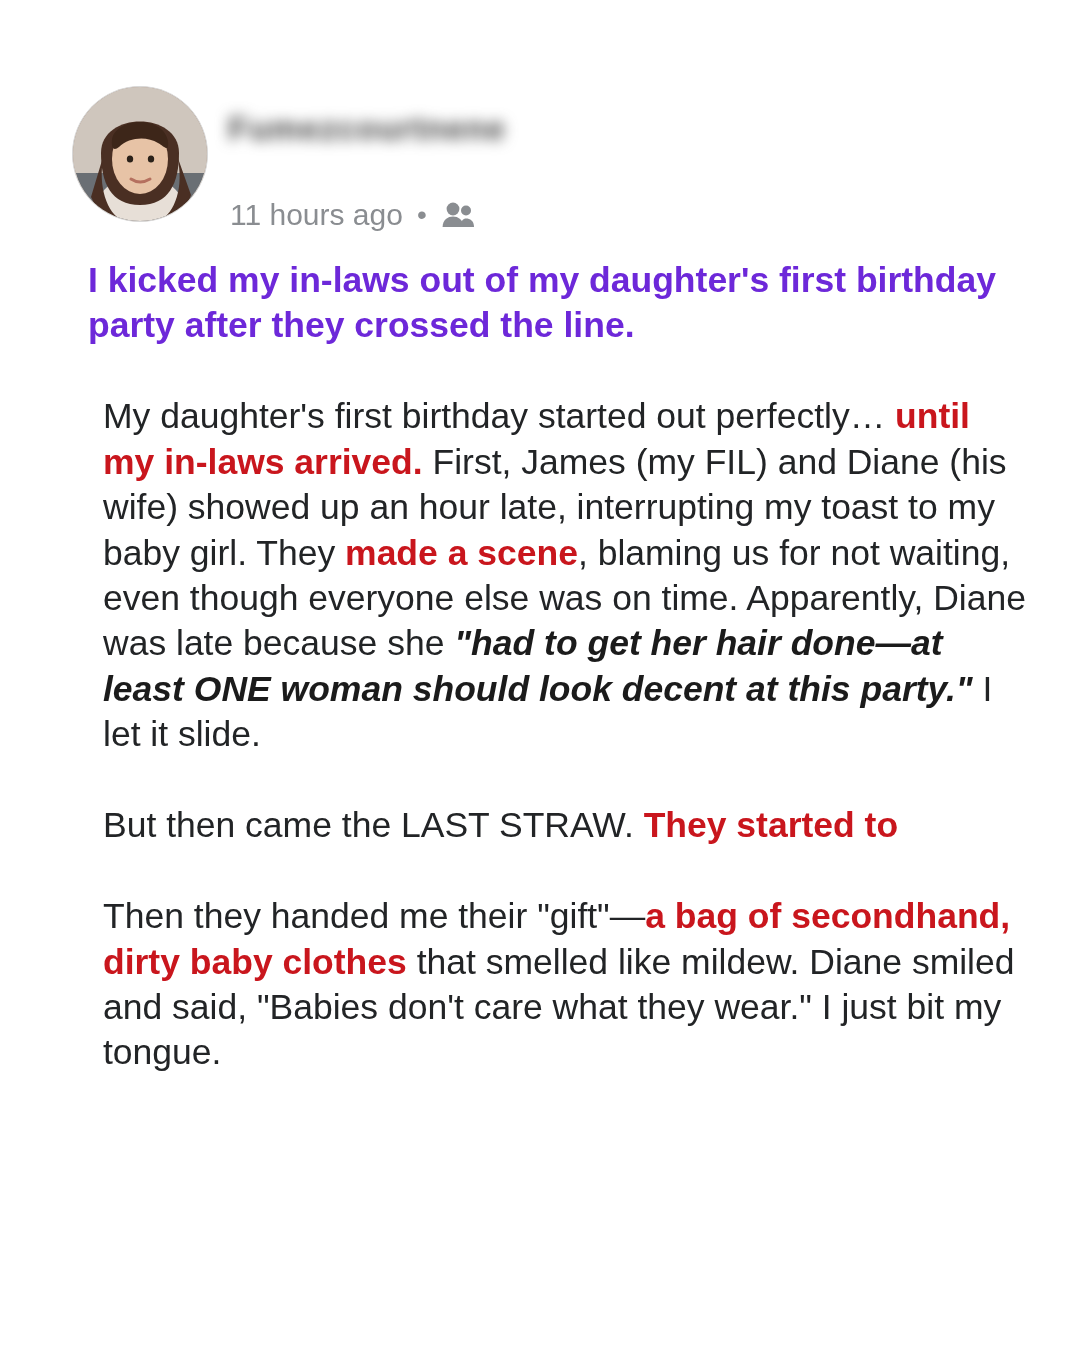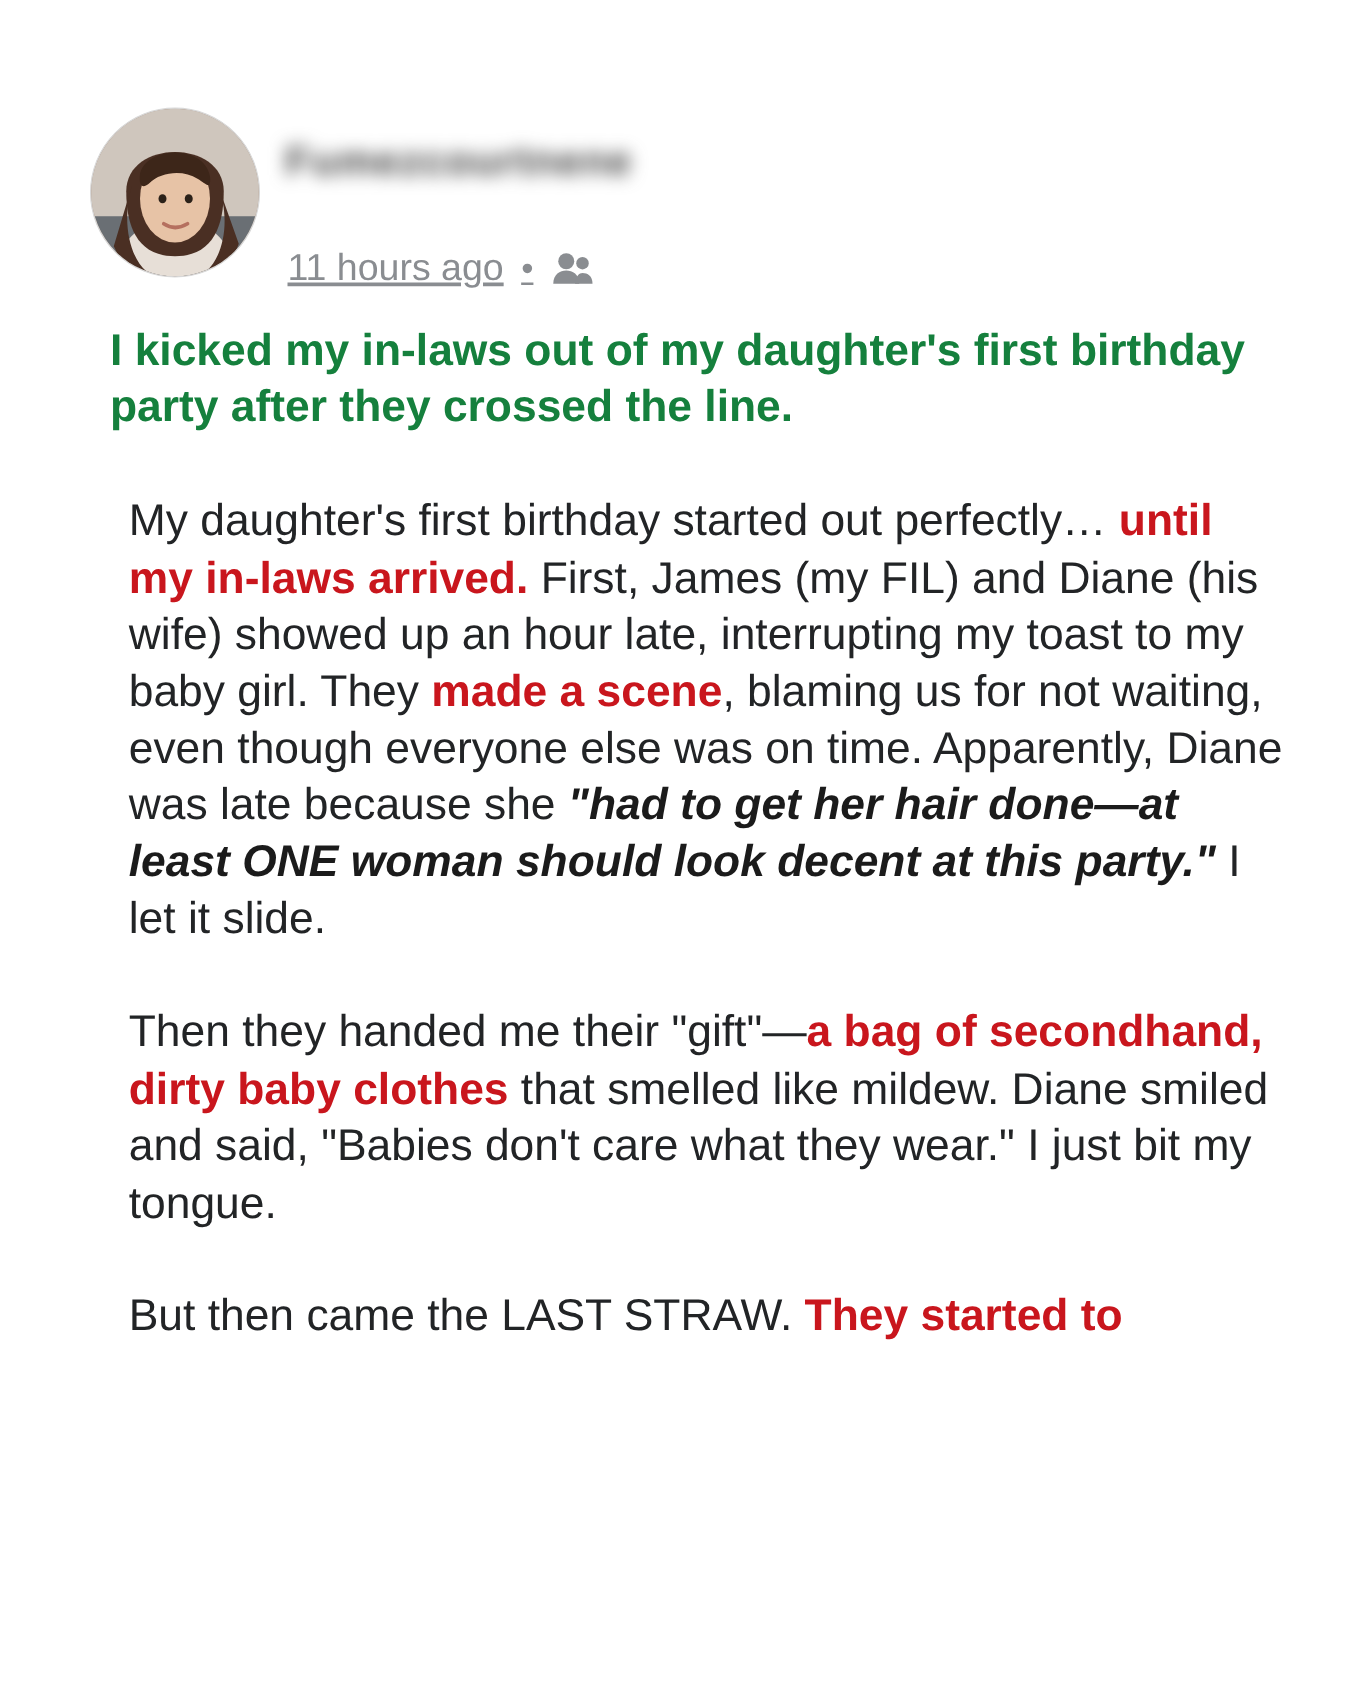--- a/index.html
+++ b/index.html
@@ -55,42 +55,41 @@
 
   .meta {
     position: absolute;
     left: 174px;
     top: 120px;
     display: flex;
     align-items: center;
     gap: 14px;
     color: #8a8d91;
     font-size: 30px;
-    text-decoration: underline;
   }
   .meta .dot {
     font-size: 28px;
     line-height: 1;
     color: #8a8d91;
   }
   .audience-icon { display: inline-block; width: 34px; height: 30px; }
   .audience-icon svg { display: block; }
 
   .body {
     padding: 0 12px 0 32px;
     font-size: 35.5px;
     line-height: 1.28;
     color: #222426;
   }
 
   .headline {
     font-weight: bold;
     font-size: 35.5px;
     line-height: 1.26;
-    color: #15803d;
+    color: #6d28d9;
     margin: 0 0 1.32em 0;
   }
 
   p.para {
     margin: 0 0 1.28em 15px;
   }
 
   .hl {
     color: #c9161d;
     font-weight: bold;
@@ -144,18 +143,18 @@
           <path d="M19 27 C19.6 20.6 22.4 18.4 25 18.4 C29 18.4 33 20.6 33 27 Z" fill="#8a8d91"></path>
         </svg>
       </span>
     </div>
   </div>
 
   <div class="body">
     <div class="headline">I kicked my in-laws out of my daughter's first birthday party after they crossed the line.</div>
     <div id="paragraphs">
         <p class="para"><span>My daughter's first birthday started out perfectly… </span><span class="hl">until my in-laws arrived.</span><span>  First, James (my FIL) and Diane (his wife) showed up an hour late, interrupting my toast to my baby girl. They </span><span class="hl">made a scene</span><span>, blaming us for not waiting, even though everyone else was on time. Apparently, Diane was late because she </span><span class="quote-em">"had to get her hair done—at least ONE woman should look decent at this party."</span><span> I let it slide.</span></p>
+        <p class="para"><span>But then came the LAST STRAW. </span><span class="hl">They started to</span></p>
         <p class="para"><span>Then they handed me their "gift"—</span><span class="hl">a bag of secondhand, dirty baby clothes</span><span> that smelled like mildew. Diane smiled and said, "Babies don't care what they wear." I just bit my tongue.</span></p>
-        <p class="para"><span>But then came the LAST STRAW. </span><span class="hl">They started to</span></p>
       </div>
   </div>
 
 </div>
 
 </body></html>

